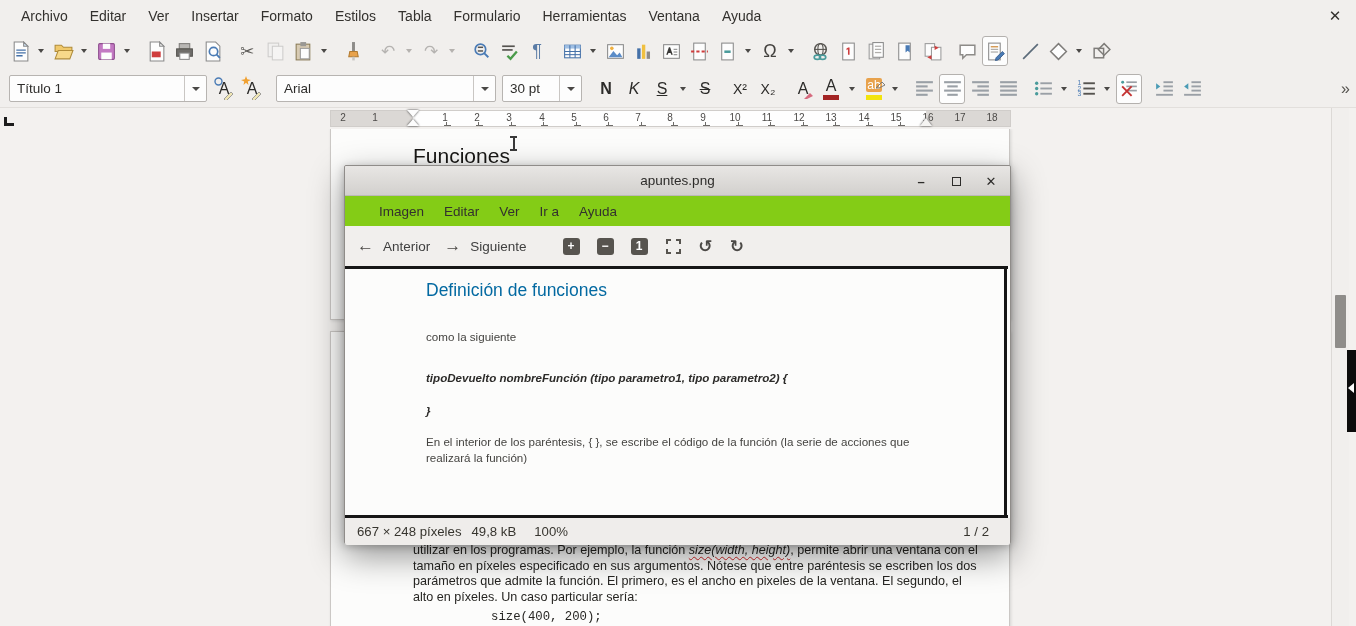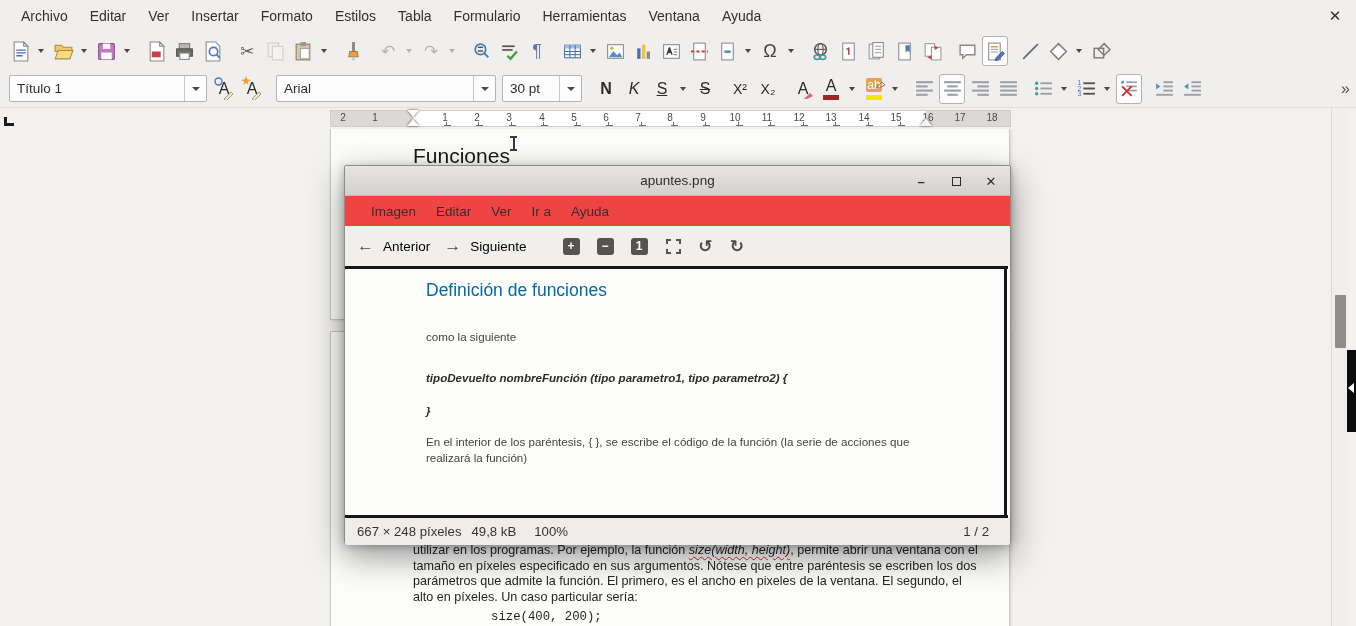--- a/index.html
+++ b/index.html
@@ -80,25 +80,25 @@
   
   .viewer { position:absolute; left:344px; top:165px; width:667px; height:379px;
             border:1px solid #8f8c89; border-radius:2px; background:#f1efed;
             box-shadow:0 12px 34px rgba(0,0,0,.42), 0 2px 8px rgba(0,0,0,.25); }
   .v-title { position:relative; height:30px; background:linear-gradient(#e8e6e4,#d2d0cd); border-bottom:1px solid #bcb9b6;
              display:flex; align-items:center; justify-content:center; border-radius:2px 2px 0 0; }
   .v-title .vt-text { font-size:13.5px; color:#2d2c2a; }
   .v-ctrls { position:absolute; right:10px; top:0; height:30px; display:flex; align-items:center; gap:17px; }
   .vbtn { width:18px; height:18px; display:flex; align-items:center; justify-content:center; font-size:13px; color:#2d2c2a; font-weight:bold; }
   .vbtn .maxbox { width:9px; height:9px; border:1.6px solid #2d2c2a; }
-  .v-menus { height:30px; display:flex; align-items:center; padding-left:16px; background:#ef4444; }
+  .v-menus { height:30px; display:flex; align-items:center; padding-left:24px; background:#84cc16; }
   .v-menus .mitem { font-size:13.5px; color:#33312e; padding:0 10px; }
   .v-tools { height:40px; display:flex; align-items:center; padding-left:12px; background:#f1efed; }
   .v-tools .navarrow { font-size:17px; color:#4b4946; }
-  .v-tools .navlabel { font-size:13.5px; color:#000000; margin:0 14px 0 9px; }
+  .v-tools .navlabel { font-size:13.5px; color:#404040; margin:0 14px 0 9px; }
   .sqbtn { width:17px; height:17px; background:#57544f; color:#fdfdfd; border-radius:3px;
            display:flex; align-items:center; justify-content:center; font-size:12px; font-weight:bold; margin:0 8.5px; }
   .fitbtn { position:relative; width:15px; height:15px; margin:0 9.5px; }
   .fitbtn i { position:absolute; width:5px; height:5px; border:2px solid #57544f; }
   .fitbtn i:nth-child(1){ left:0; top:0; border-right:none; border-bottom:none; }
   .fitbtn i:nth-child(2){ right:0; top:0; border-left:none; border-bottom:none; }
   .fitbtn i:nth-child(3){ left:0; bottom:0; border-right:none; border-top:none; }
   .fitbtn i:nth-child(4){ right:0; bottom:0; border-left:none; border-top:none; }
   .rotbtn { font-size:17px; color:#4b4946; margin:0 8.5px; font-weight:bold; }
   .v-image { position:relative; height:252px; background:#fcfcfb; overflow:hidden; }

